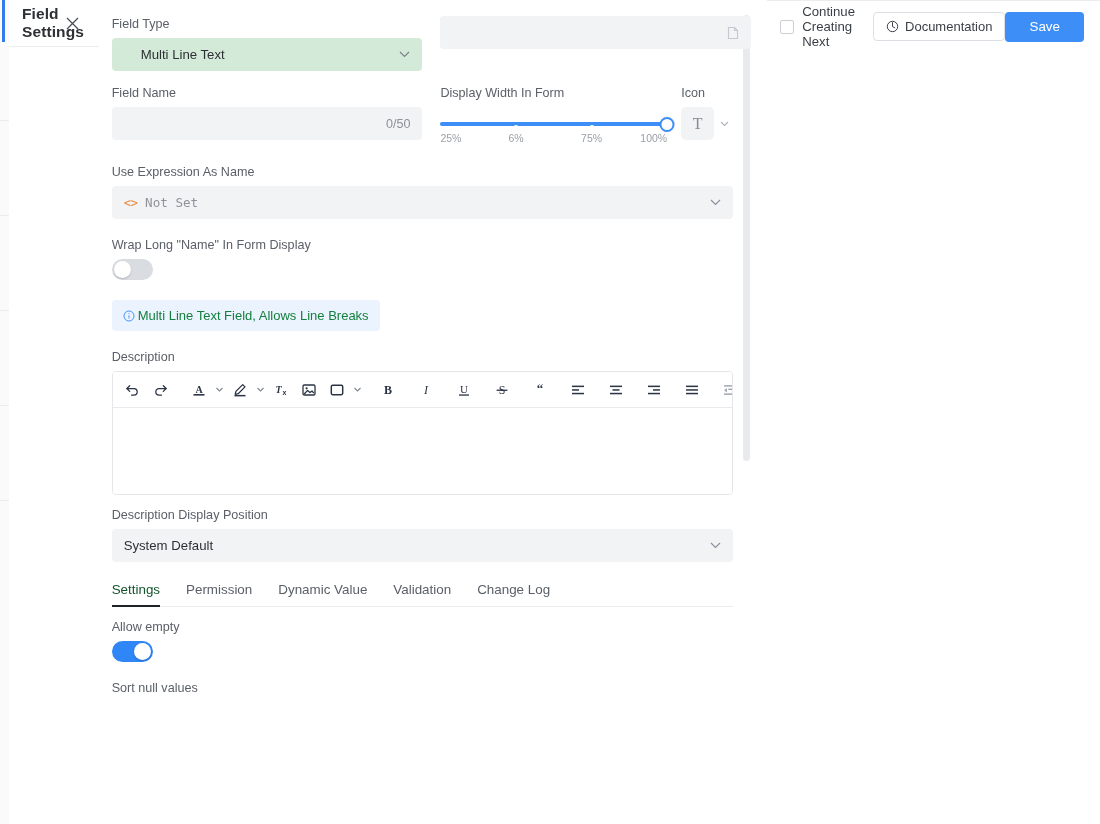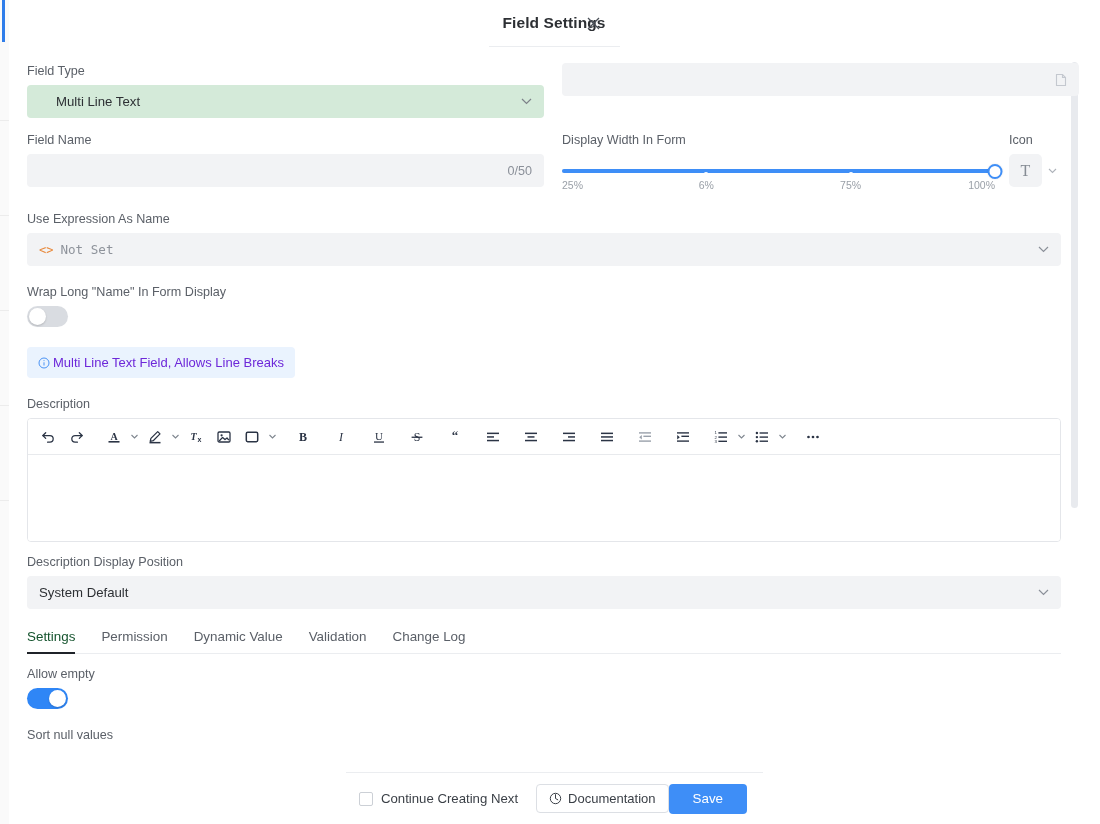--- a/index.html
+++ b/index.html
@@ -17,21 +17,21 @@
   .page-behind .accent-bar {
     position: absolute; left: 2px; top: 0; width: 3px; height: 42px; background: #2f7dea;
   }
   .page-behind .ln { position:absolute; left:0; width:10px; height:1px; background:#ececec; }
 
   
   .modal {
     position: absolute; left: 9px; top: 0;
     width: 1091px; height: 824px;
     background: #ffffff;
-    display: flex; flex-direction: column; align-items: center;
+    display: flex; flex-direction: row;
   }
   .modal-header {
     height: 47px; min-height: 47px;
     border-bottom: 1px solid #ebedf0;
     display: flex; align-items: center;
     padding: 0 14px 0 13px;
     position: relative;
   }
   .modal-title {
     font-size: 15.5px; font-weight: bold; color: #2d3034; letter-spacing: .1px;
@@ -124,21 +124,21 @@
   .toggle .knob {
     position: absolute; top: 2px; left: 2px; width: 17px; height: 17px; border-radius: 50%;
     background: #fff; box-shadow: 0 1px 2px rgba(0,0,0,.18);
   }
   .toggle.on { background: #2f86f6; }
   .toggle.on .knob { left: 22px; }
 
   
   .info-badge {
     display: inline-flex; align-items: center; gap: 3px;
-    background: #eaf3fe; color: #6d28d9; border-radius: 4px;
+    background: #eaf3fe; color: #15803d; border-radius: 4px;
     padding: 8px 11px; font-size: 13px;
   }
   .info-badge .ic { display:flex; }
 
   
   .editor-box { border: 1px solid #e4e6ea; border-radius: 4px; overflow: hidden; }
   .editor-toolbar {
     height: 36px; display: flex; align-items: center; gap: 0px;
     border-bottom: 1px solid #e8eaed; padding: 0 6px; background: #fff;
     flex-wrap: nowrap; overflow: hidden;

